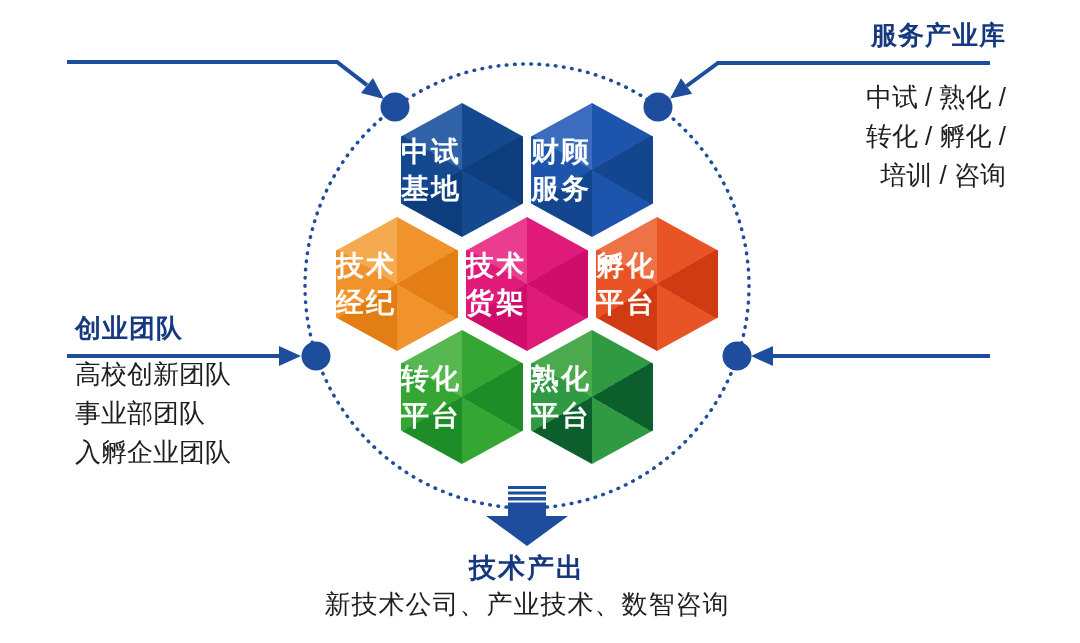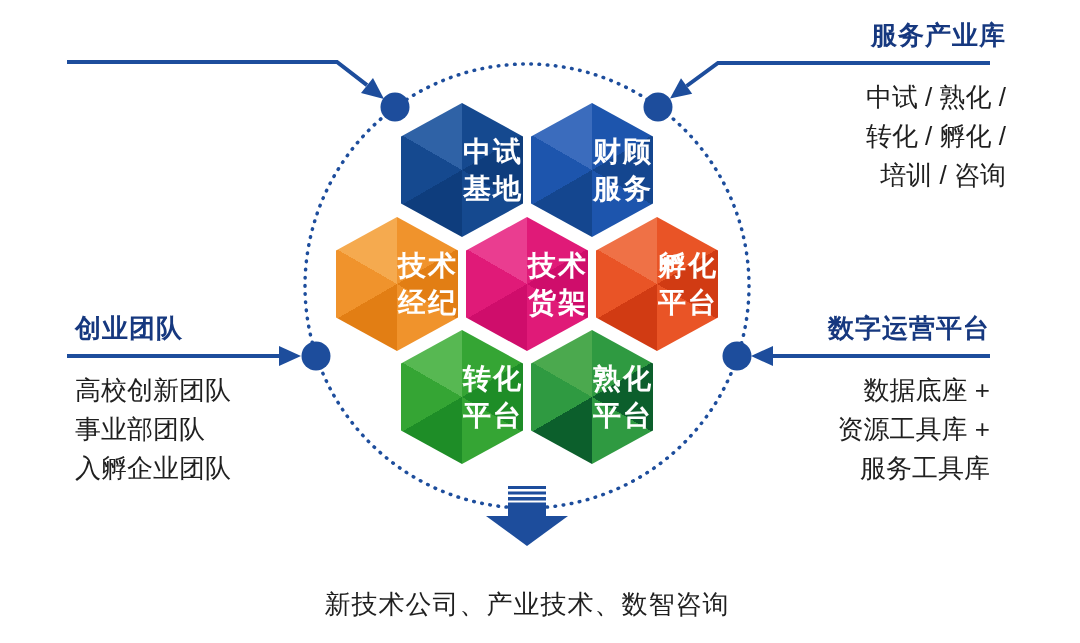--- a/index.html
+++ b/index.html
@@ -13,39 +13,39 @@
     position:relative;width:1080px;height:643px;background:#ffffff;
     font-family:"Liberation Sans",sans-serif;overflow:hidden;
   }
   .overlay{position:absolute;left:0;top:0;}
   .dotted-ring{fill:none;stroke:var(--accent);stroke-width:3.5;stroke-dasharray:.6 7.6;stroke-linecap:round;}
   .stroke-accent{stroke:var(--accent);fill:none;stroke-width:4;}
   .fill-accent{fill:var(--accent);}
   .hex{
     position:absolute;width:122px;height:134px;
     clip-path:polygon(50% 0%,100% 25%,100% 75%,50% 100%,0% 75%,0% 25%);
-    display:flex;flex-direction:column;align-items:flex-end;justify-content:center;
+    display:flex;flex-direction:column;align-items:flex-start;justify-content:center;
     background:conic-gradient(from 0deg at 50% 50%,
       var(--base) 0deg 60deg,
       var(--dark) 60deg 120deg,
       var(--base) 120deg 180deg,
       var(--dark) 180deg 240deg,
       var(--base) 240deg 300deg,
       var(--light) 300deg 360deg);
   }
   .hex .l{font-size:28px;font-weight:700;color:var(--hexlabel);line-height:37px;letter-spacing:2px;text-align:center;}
   .callout{position:absolute;}
   .callout-title{font-size:26px;font-weight:700;color:var(--title);line-height:30px;letter-spacing:1px;}
   .callout-items{font-size:26px;color:var(--text);line-height:39px;}
   .co-tl{left:75px;top:25px;}
   .co-tl .callout-items{margin-top:20px;}
   .co-tr{right:74px;top:20px;text-align:right;}
   .co-tr .callout-items{margin-top:28px;}
   .co-ml{left:75px;top:313px;}
-  .co-ml .callout-items{margin-top:28px;}
+  .co-ml .callout-items{margin-top:12px;}
   .co-mr{right:90px;top:313px;text-align:right;}
   .co-mr .callout-items{margin-top:28px;}
   .output-title{
     position:absolute;top:550px;left:527px;transform:translateX(-50%);
     font-size:27px;font-weight:700;color:var(--title);letter-spacing:2px;white-space:nowrap;
   }
   .output-desc{
     position:absolute;top:587px;left:527px;transform:translateX(-50%);
     font-size:26px;color:var(--text);white-space:nowrap;letter-spacing:1px;
   }
@@ -126,24 +126,17 @@
 
   <div class="callout co-ml">
     <div class="callout-title">创业团队</div>
     <div class="callout-items">
       <div>高校创新团队</div>
       <div>事业部团队</div>
       <div>入孵企业团队</div>
     </div>
   </div>
 
-  <div class="callout co-mr">
-    <div class="callout-title">数字运营平台</div>
-    <div class="callout-items">
-      <div>数据底座 +</div>
-      <div>资源工具库 +</div>
-      <div>服务工具库</div>
-    </div>
-  </div>
 
+  <div class="output-title">技术产出</div>
   <div class="output-desc">新技术公司、产业技术、数智咨询</div>
 
 </div>
 
 </body></html>

